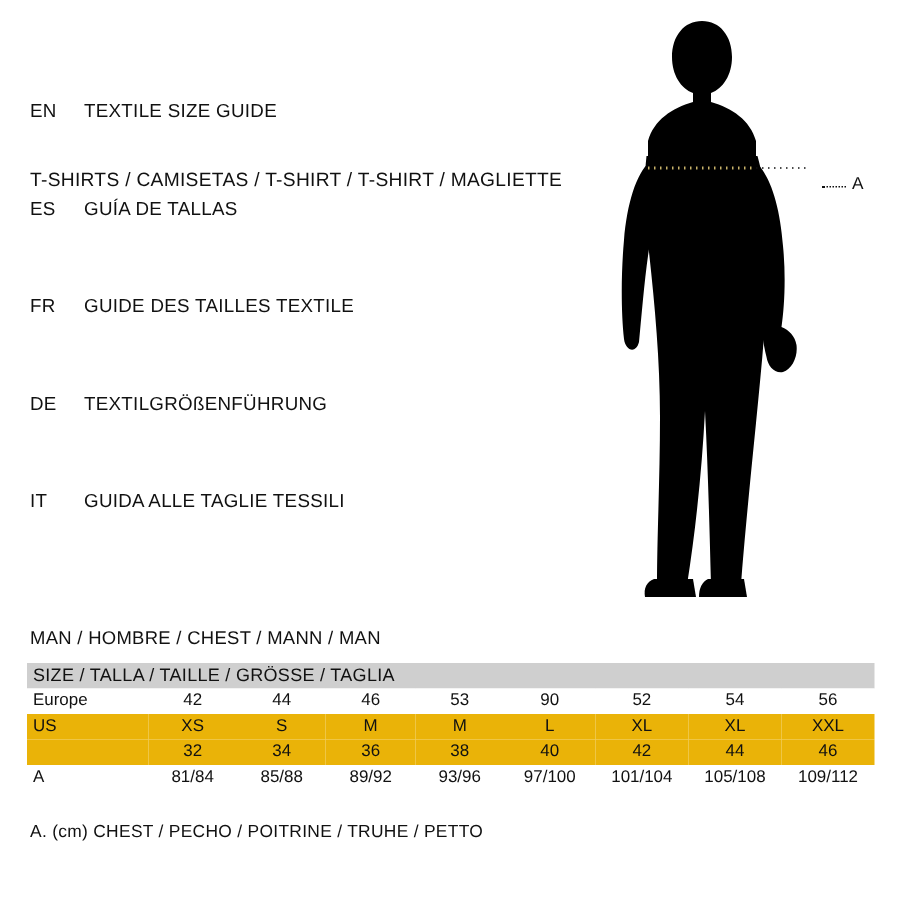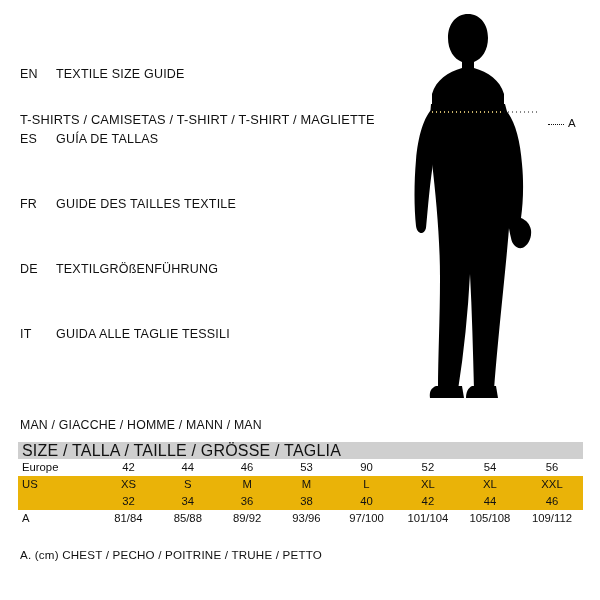--- a/index.html
+++ b/index.html
@@ -101,21 +101,21 @@
     font-size: 11.3px;
   }
   table.size-table td {
     padding: 0;
     height: 17px;
     line-height: 17px;
     vertical-align: middle;
   }
   .row-head td {
     background: #cfcfcf;
-    font-size: 16px;
+    font-size: 12px;
     letter-spacing: 0.2px;
   }
   .row-alt td {
     background: #eab308;
   }
   .row-plain td {
     background: #ffffff;
   }
   .c-label {
     width: 88px;
@@ -181,21 +181,21 @@
         <path d="M104 96 C114 106 120 126 122 152 C124 172 123 192 121 206 C126 208 130 212 131 218 C132 226 128 234 122 236 C116 237 112 232 111 226 C108 214 106 196 104 176 C102 150 100 120 98 104 Z"></path>
       </g>
 
       <line x1="32" y1="100" x2="104" y2="100" stroke="#c8b26a" stroke-width="2" stroke-dasharray="1 3"></line>
       <line x1="104" y1="100" x2="140" y2="100" stroke="#111111" stroke-width="1" stroke-dasharray="1 3"></line>
     </svg>
     <div class="measure-dash"></div>
     <div class="measure-label">A</div>
   </div>
 
-  <div class="table-title">MAN / GIACCHE / HOMME / MANN / MAN</div>
+  <div class="table-title">MAN / HOMBRE / CHEST / MANN / MAN</div>
 
   <table class="size-table">
     <tbody>
       <tr class="row-head">
         <td class="c-label" colspan="9">SIZE / TALLA / TAILLE / GRÖSSE / TAGLIA</td>
       </tr>
       <tr class="row-plain">
         <td class="c-label">Europe</td>
         <td class="c-val">42</td>
         <td class="c-val">44</td>

